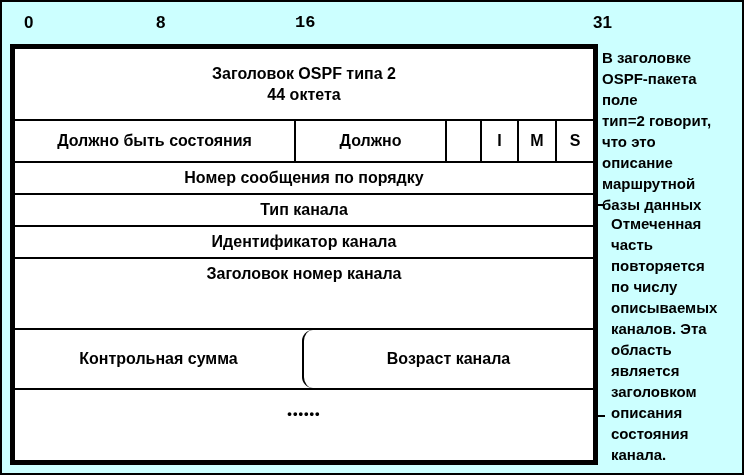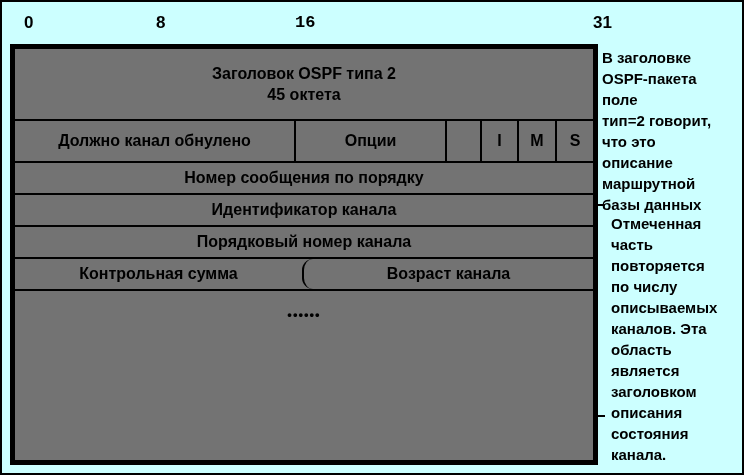--- a/index.html
+++ b/index.html
@@ -19,35 +19,35 @@
   .bit-0{left:22px;}
   .bit-8{left:154px;}
   .bit-16{left:293px;font-family:Liberation Mono, monospace;}
   .bit-31{left:591px;}
   
   .packet{
     position:absolute;left:8px;top:42px;
     width:588px;height:421px;
     box-sizing:border-box;
     border:5px solid #000000;
-    background:#737373;
+    background:#ffffff;
     display:flex;flex-direction:column;
   }
   .prow{
     display:flex;flex-direction:row;
     align-items:center;justify-content:center;
     font-size:16px;
     flex:0 0 auto;
     box-sizing:border-box;
   }
   .prow + .prow{border-top:2px solid #000000;}
   .row-header{height:70px;flex-direction:column;line-height:21px;}
   .row-std{height:32px;}
   .row-flags{height:42px;padding:0;justify-content:flex-start;align-items:stretch;}
-  .row-cksum{height:32px;padding:0;justify-content:space-between;align-items:stretch;}
+  .row-cksum{height:60px;padding:0;justify-content:space-between;align-items:stretch;margin-top:39px;}
   .row-dots{flex:1 1 auto;align-items:flex-start;padding-top:16px;}
   .cell{
     display:flex;align-items:center;justify-content:center;
     box-sizing:border-box;font-size:16px;
   }
   .cell + .cell{border-left:2px solid #000000;}
   .c-zero{width:279px;}
   .c-opts{width:151px;}
   .c-blank{width:35px;}
   .c-i{width:37px;}
@@ -83,35 +83,36 @@
     <span class="bit-label bit-0">0</span>
     <span class="bit-label bit-8">8</span>
     <span class="bit-label bit-16">16</span>
     <span class="bit-label bit-31">31</span>
   </div>
 
   <div class="packet">
 
     <div class="prow row-header">
       <div>Заголовок OSPF типа 2</div>
-      <div>45 октета</div>
+      <div>44 октета</div>
     </div>
 
     <div class="prow row-flags">
-      <div class="cell c-zero">Должно канал обнулено</div>
-      <div class="cell c-opts">Опции</div>
+      <div class="cell c-zero">Должно быть состояния</div>
+      <div class="cell c-opts">Должно</div>
       <div class="cell c-blank"></div>
       <div class="cell c-i">I</div>
       <div class="cell c-m">M</div>
       <div class="cell c-s">S</div>
     </div>
 
     <div class="prow row-std">Номер сообщения по порядку</div>
+    <div class="prow row-std">Тип канала</div>
     <div class="prow row-std">Идентификатор канала</div>
-    <div class="prow row-std">Порядковый номер канала</div>
+    <div class="prow row-std">Заголовок номер канала</div>
 
     <div class="prow row-cksum">
       <div class="cell c-cksum">Контрольная сумма</div>
       <div class="cell c-age">Возраст канала</div>
     </div>
 
     <div class="prow row-dots">
       <span class="dots">••••••</span>
     </div>
 

